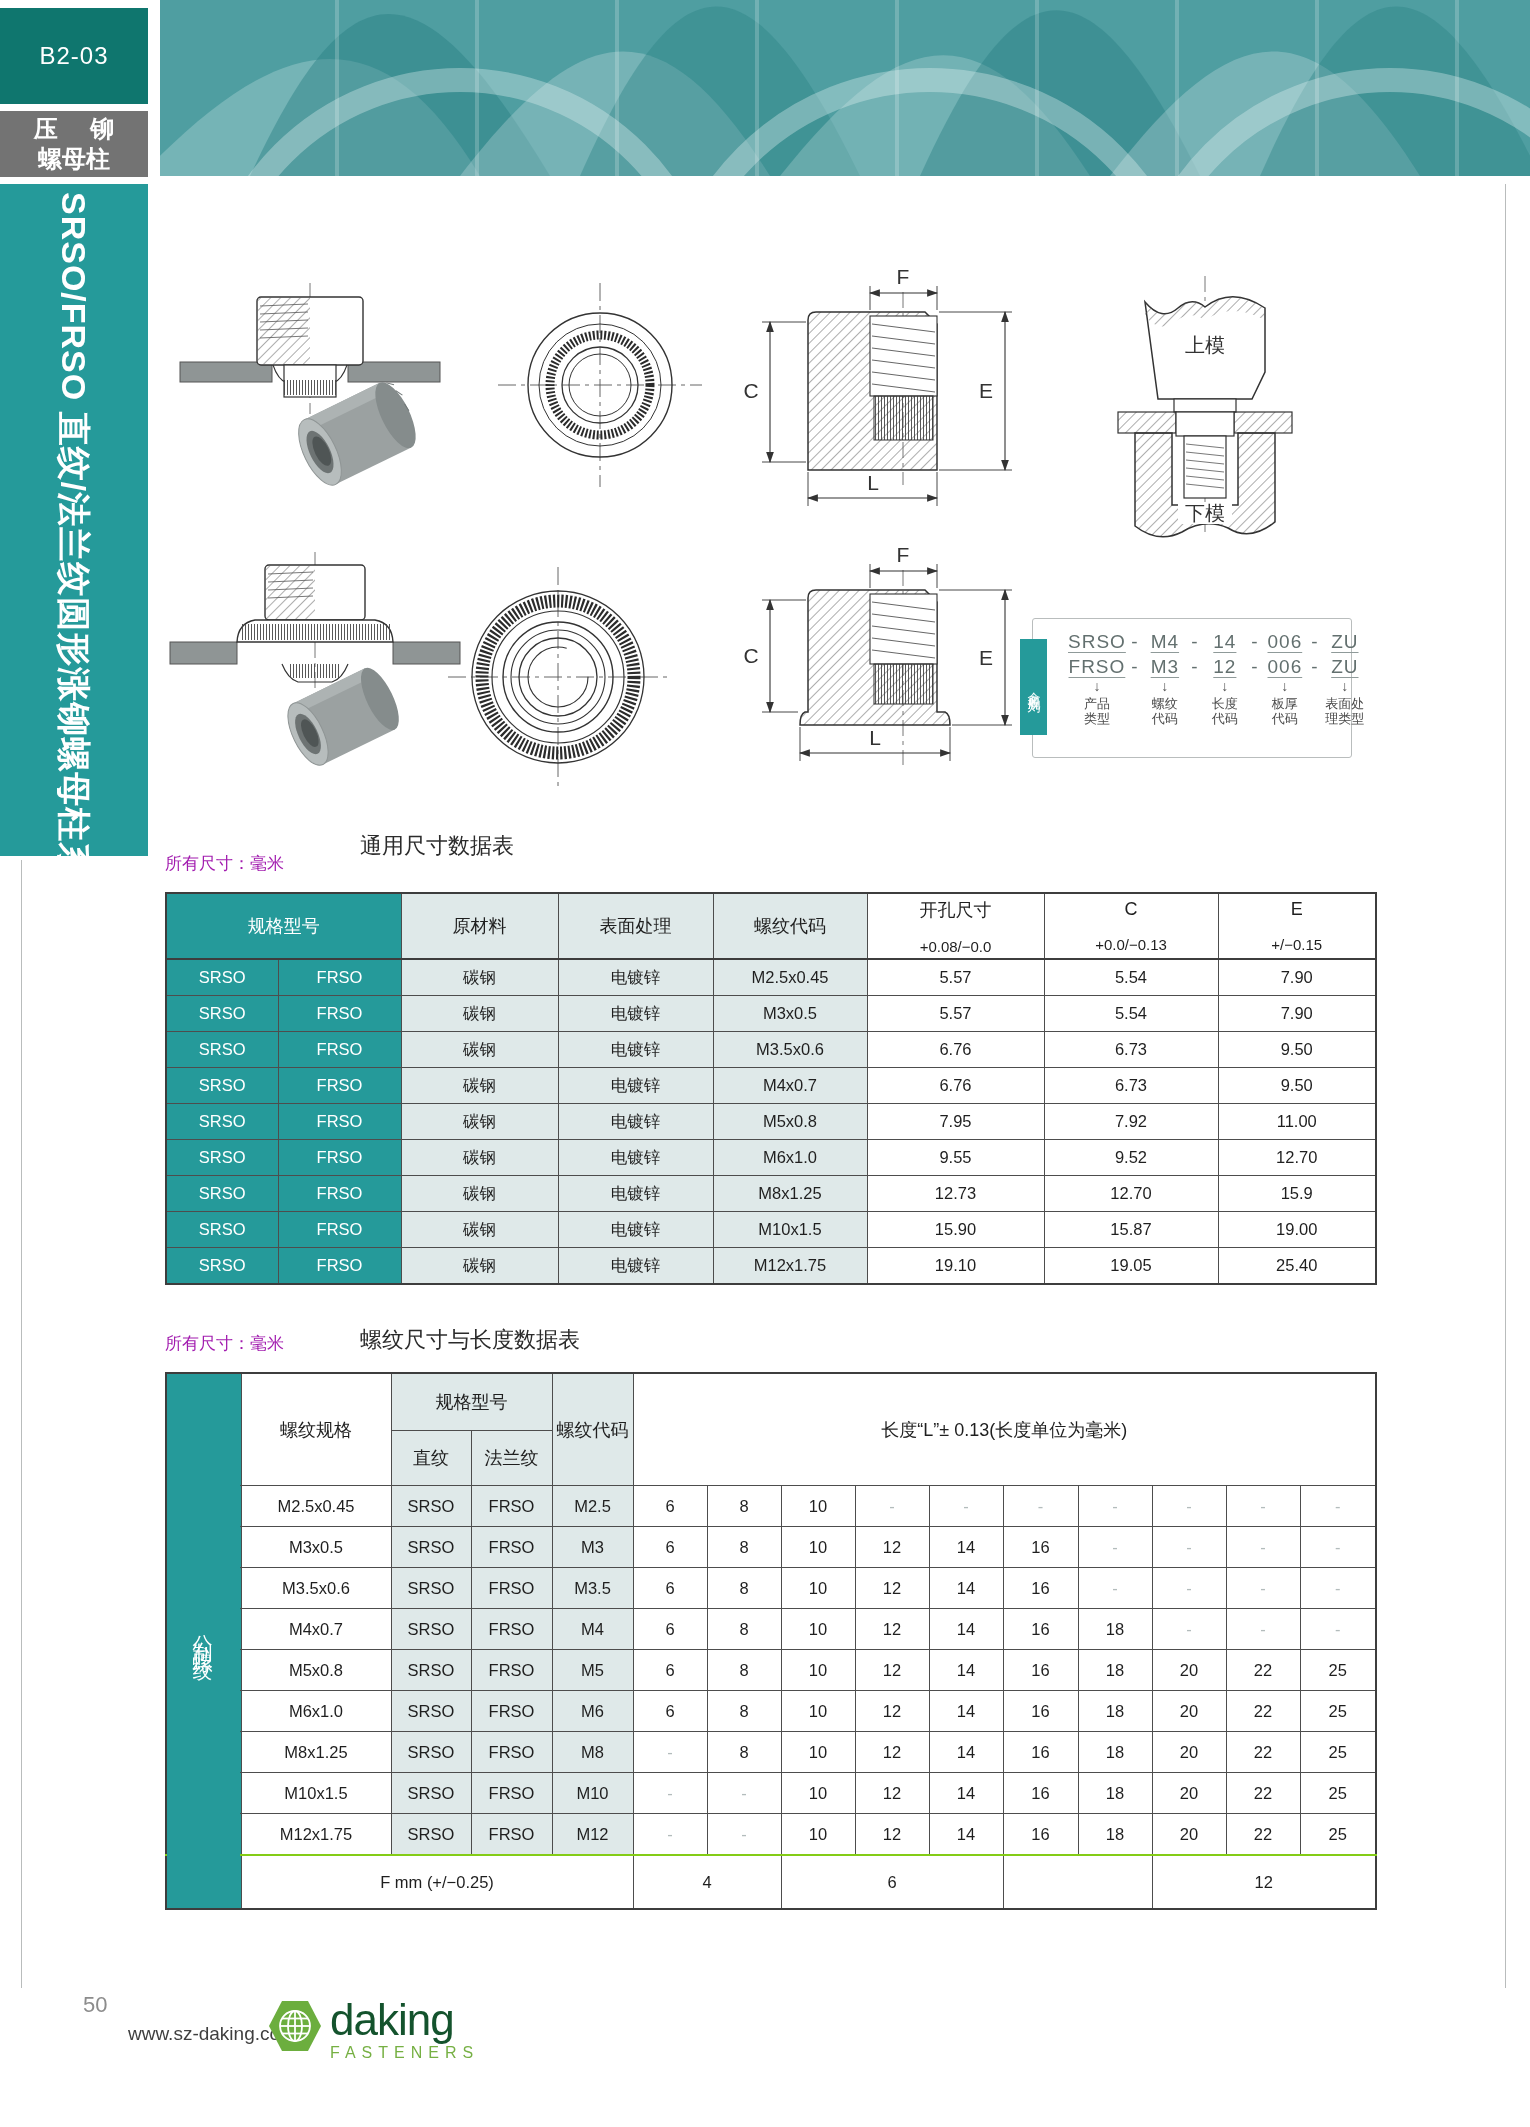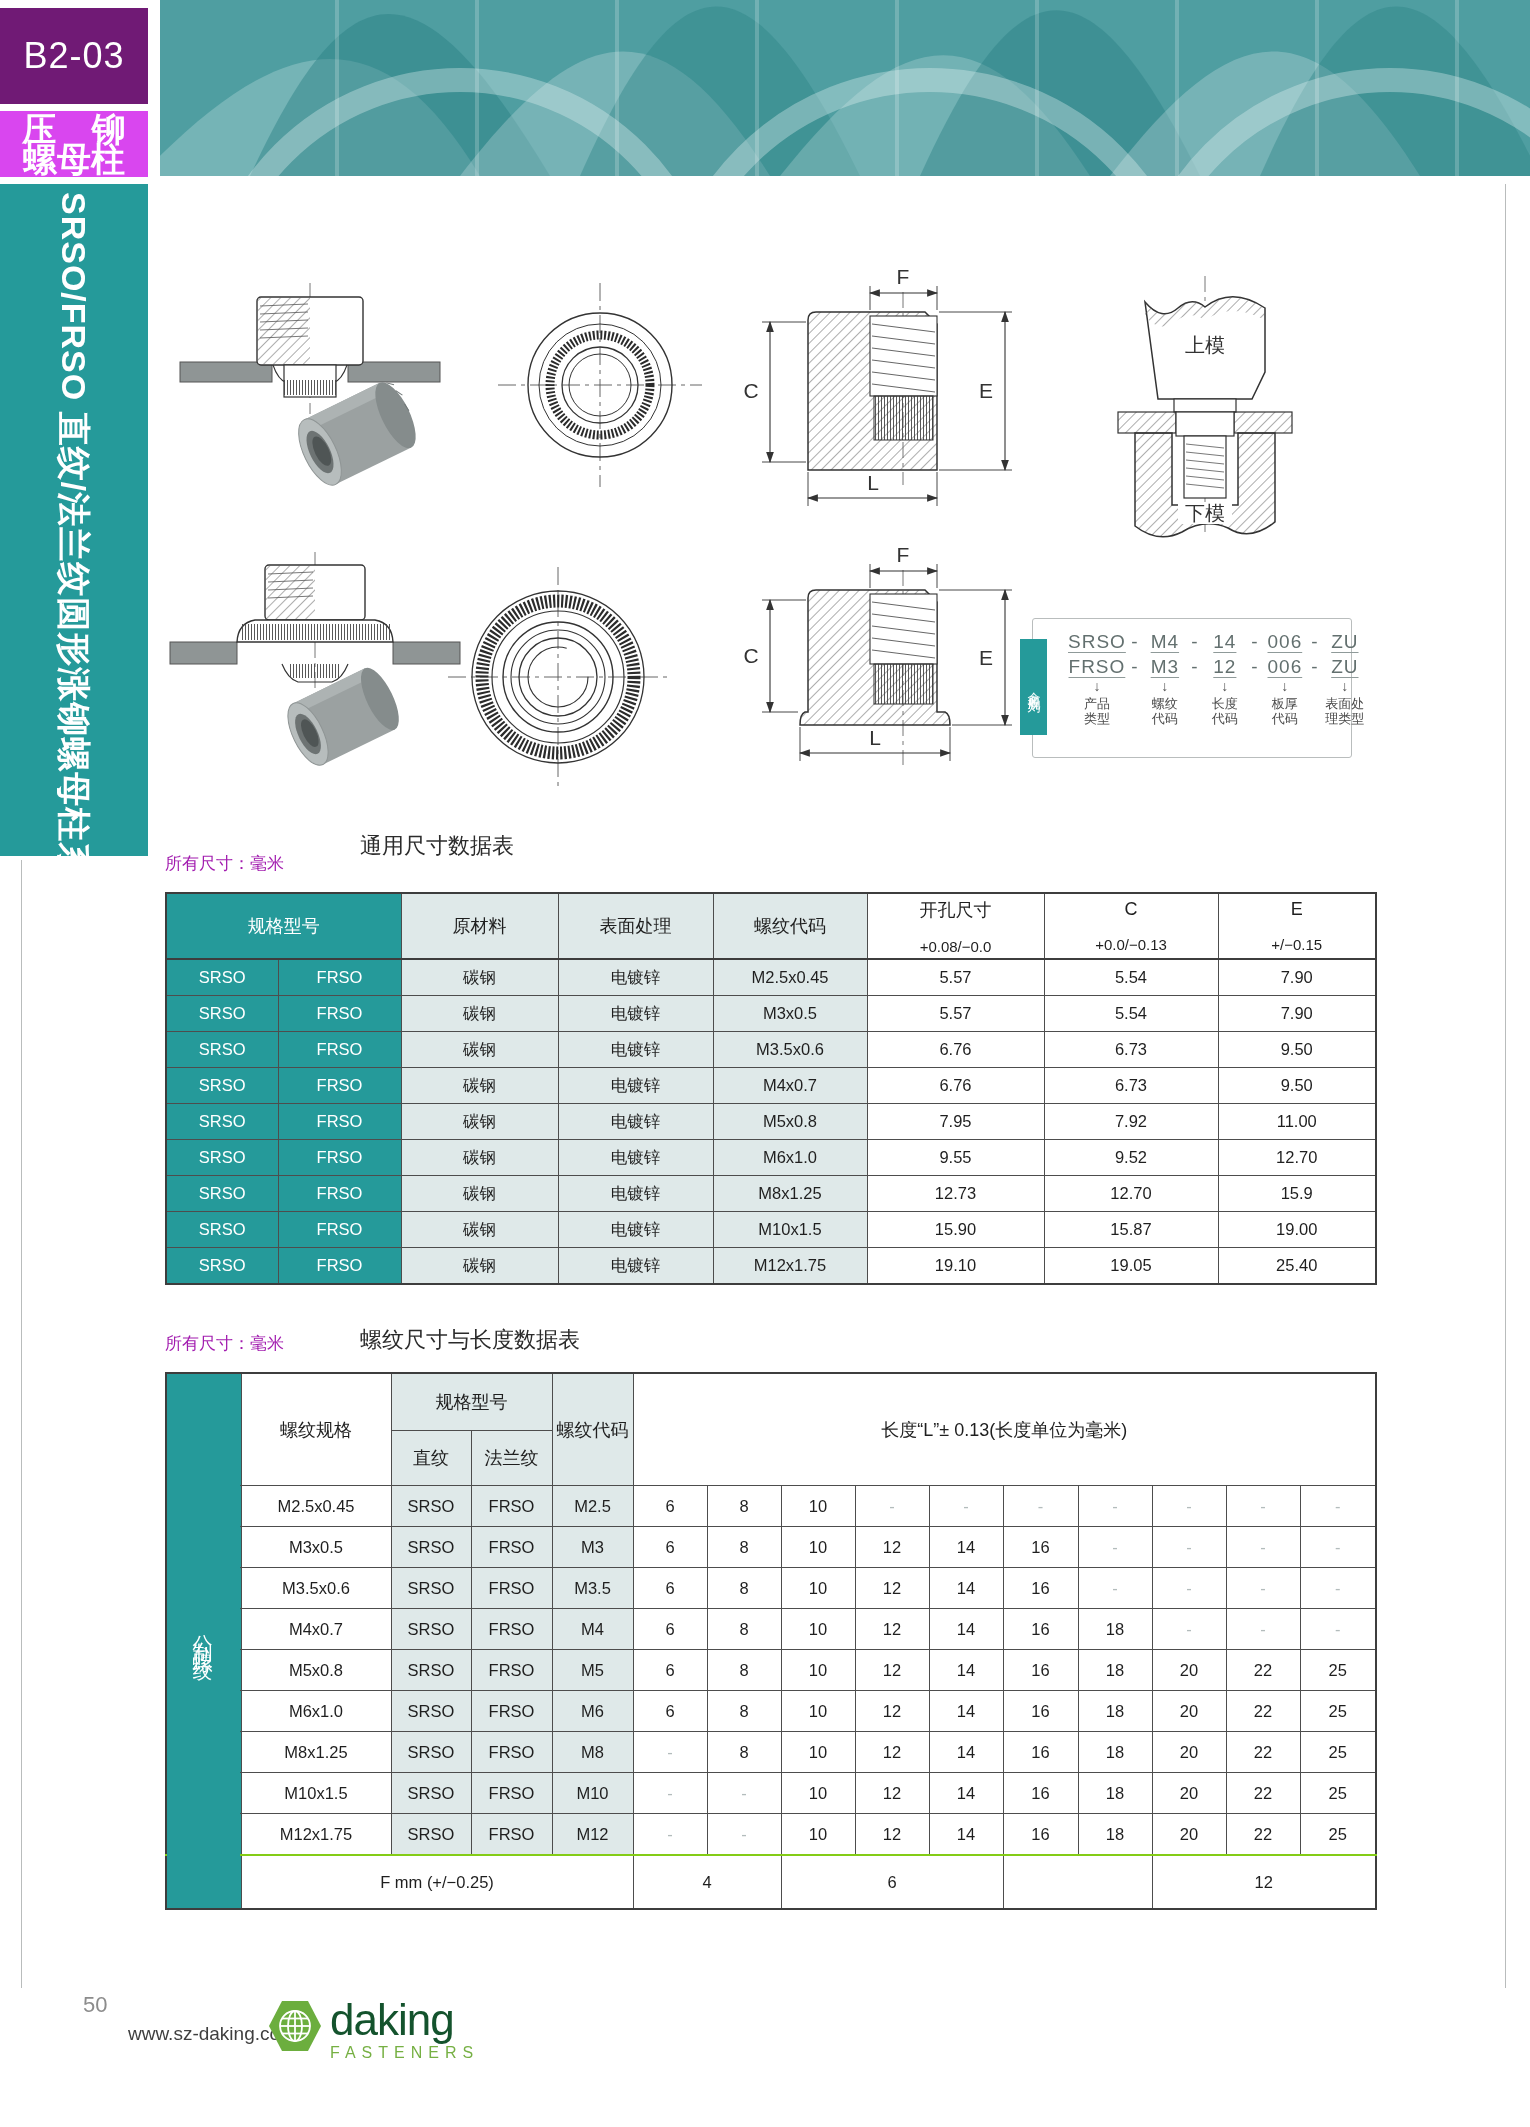--- a/index.html
+++ b/index.html
@@ -3,25 +3,25 @@
 <meta charset="utf-8">
 <style>
   html,body{margin:0;padding:0;}
   body{
     position:relative;width:1530px;height:2127px;background:#fff;overflow:hidden;
     font-family:"Liberation Sans",sans-serif;color:#222;
   }
   .abs{position:absolute;}
 
   
-  #page-code{left:0;top:8px;width:148px;height:96px;background:#701a75;color:#fff;
-    display:flex;align-items:center;justify-content:center;font-size:36px;letter-spacing:1px;}
-  #category-box{left:0;top:111px;width:148px;height:66px;background:#d946ef;color:#fff;
+  #page-code{left:0;top:8px;width:148px;height:96px;background:#0f766e;color:#fff;
+    display:flex;align-items:center;justify-content:center;font-size:24px;letter-spacing:1px;}
+  #category-box{left:0;top:111px;width:148px;height:66px;background:#737373;color:#fff;
     display:flex;flex-direction:column;align-items:center;justify-content:center;
-    font-size:34px;font-weight:bold;line-height:30px;}
+    font-size:24px;font-weight:bold;line-height:30px;}
   #category-box .l1{word-spacing:26px;}
   #series-sidebar{left:0;top:184px;width:148px;height:672px;background:#259a9a;overflow:hidden;}
   #series-sidebar span{position:absolute;left:96px;top:8px;white-space:nowrap;
     transform-origin:0 0;transform:rotate(90deg);color:#fff;font-size:34px;font-weight:bold;letter-spacing:1px;}
 
   
   #banner{left:160px;top:0;width:1370px;height:176px;}
 
   
   .vline{width:1px;background:#b9bcbc;}

